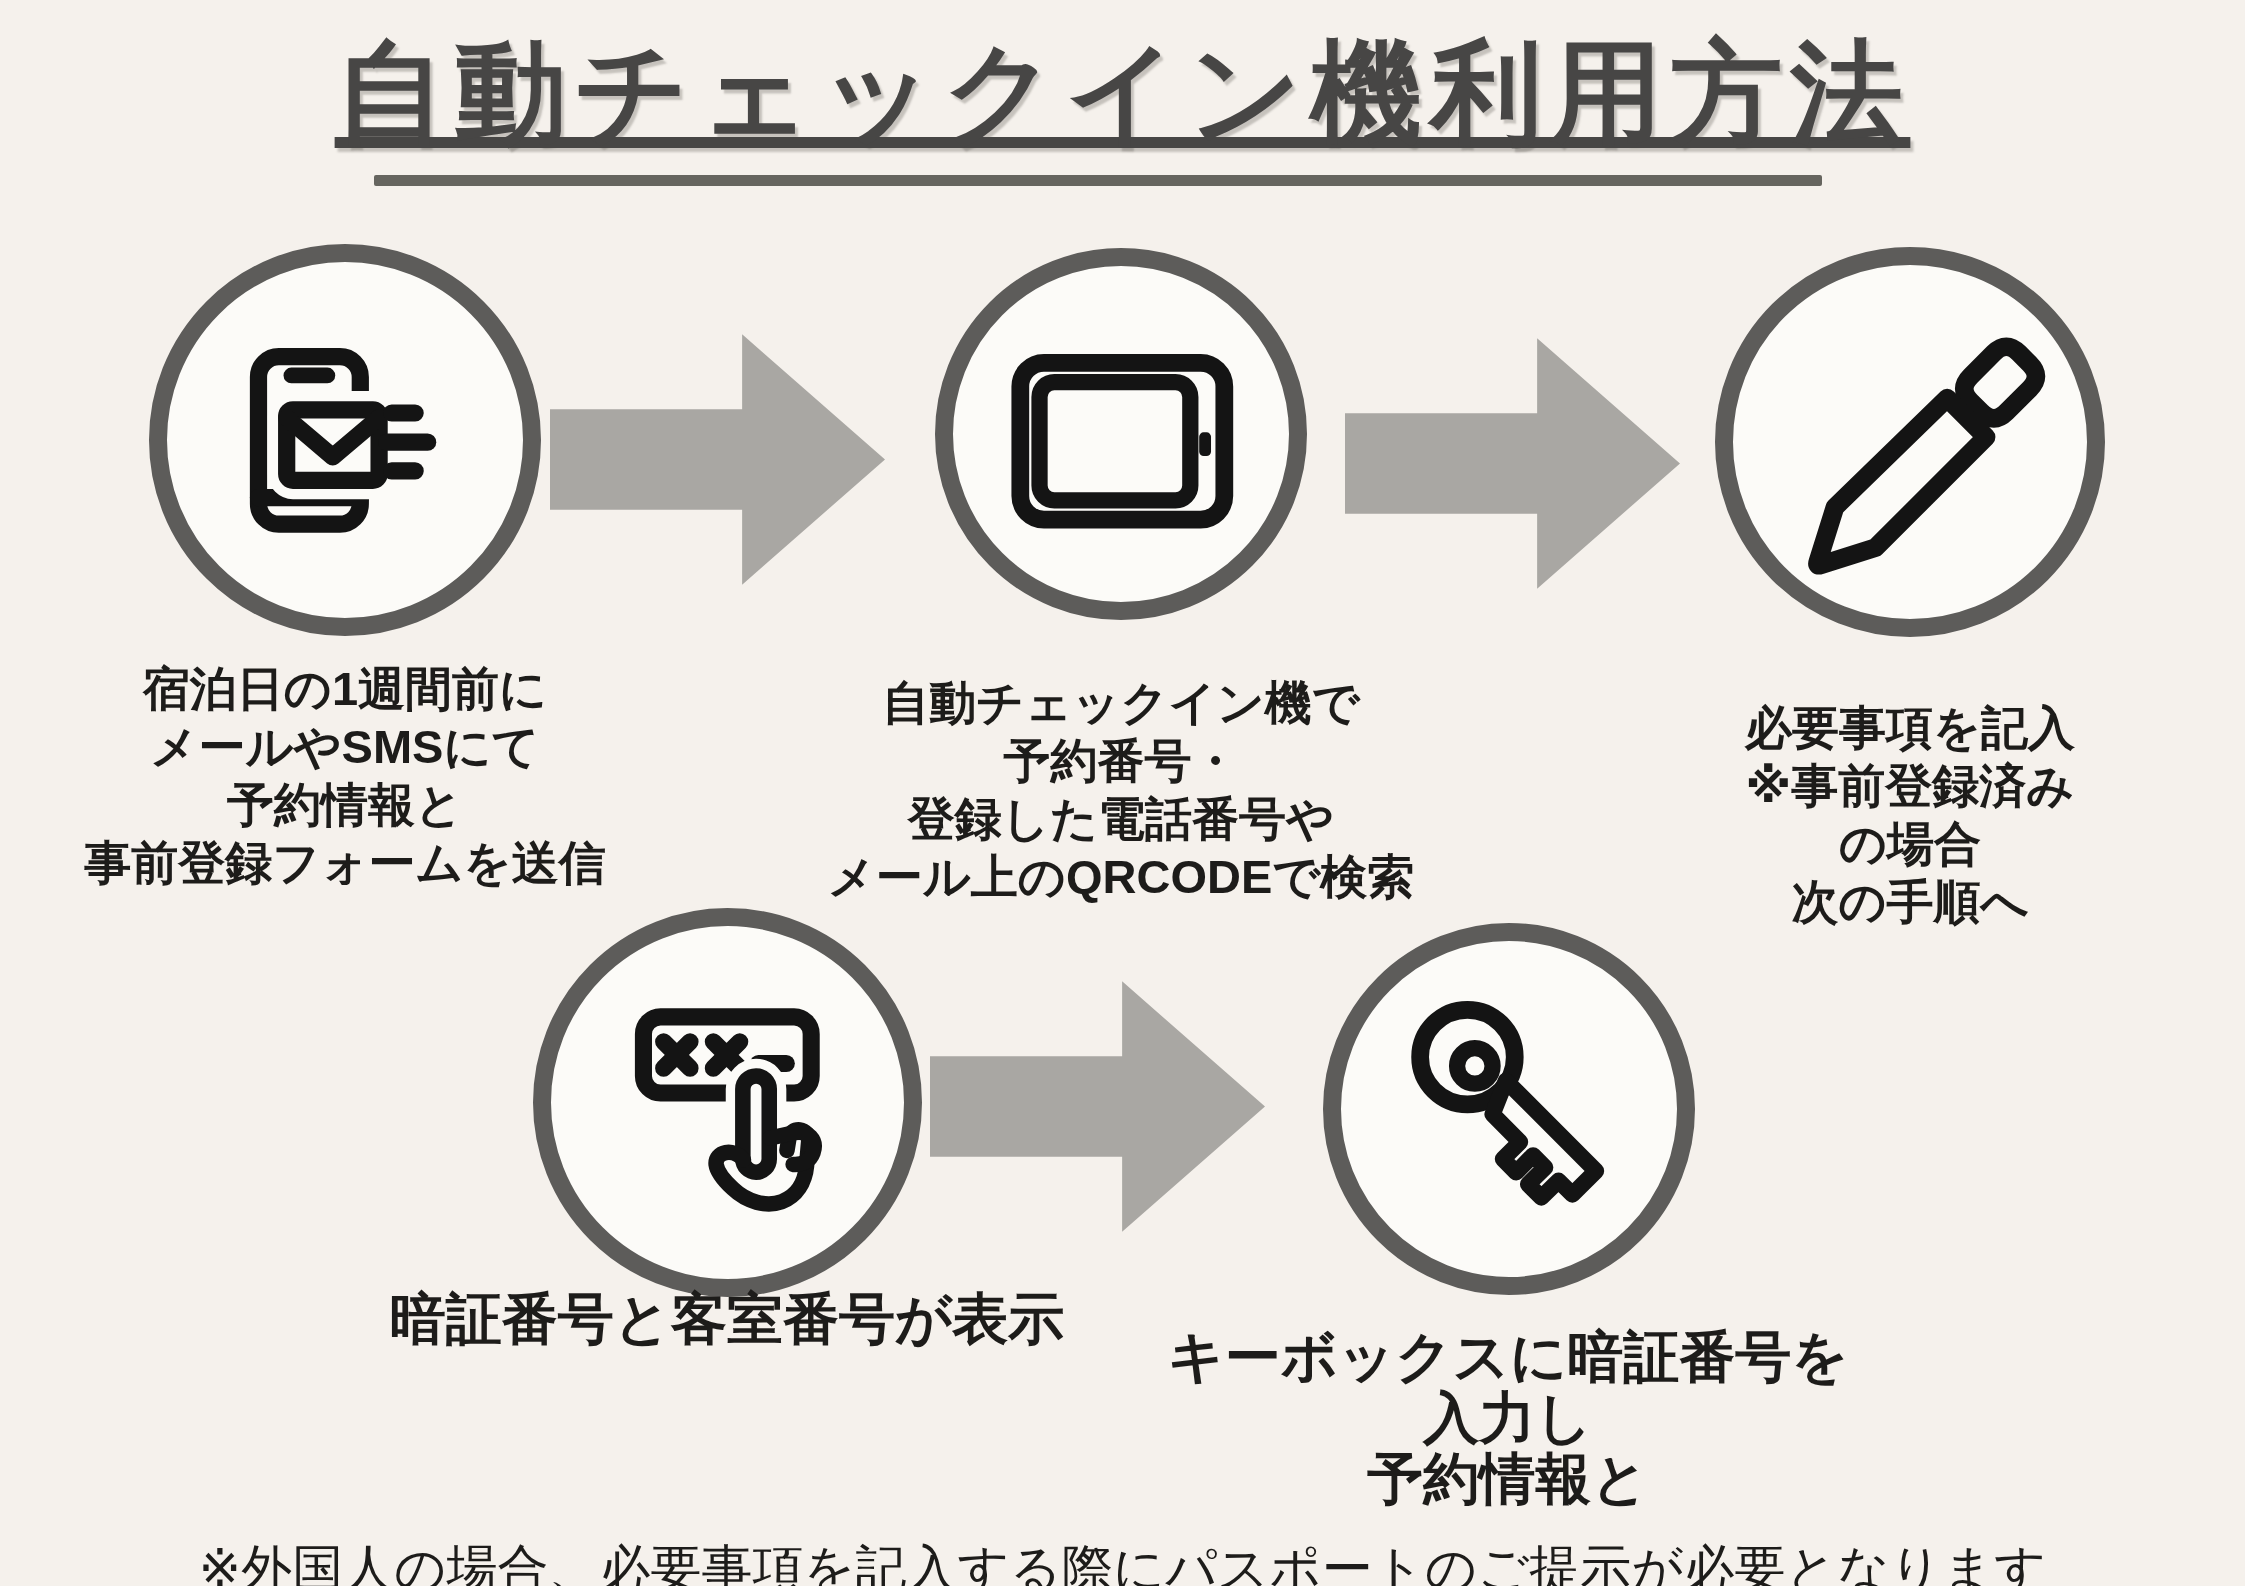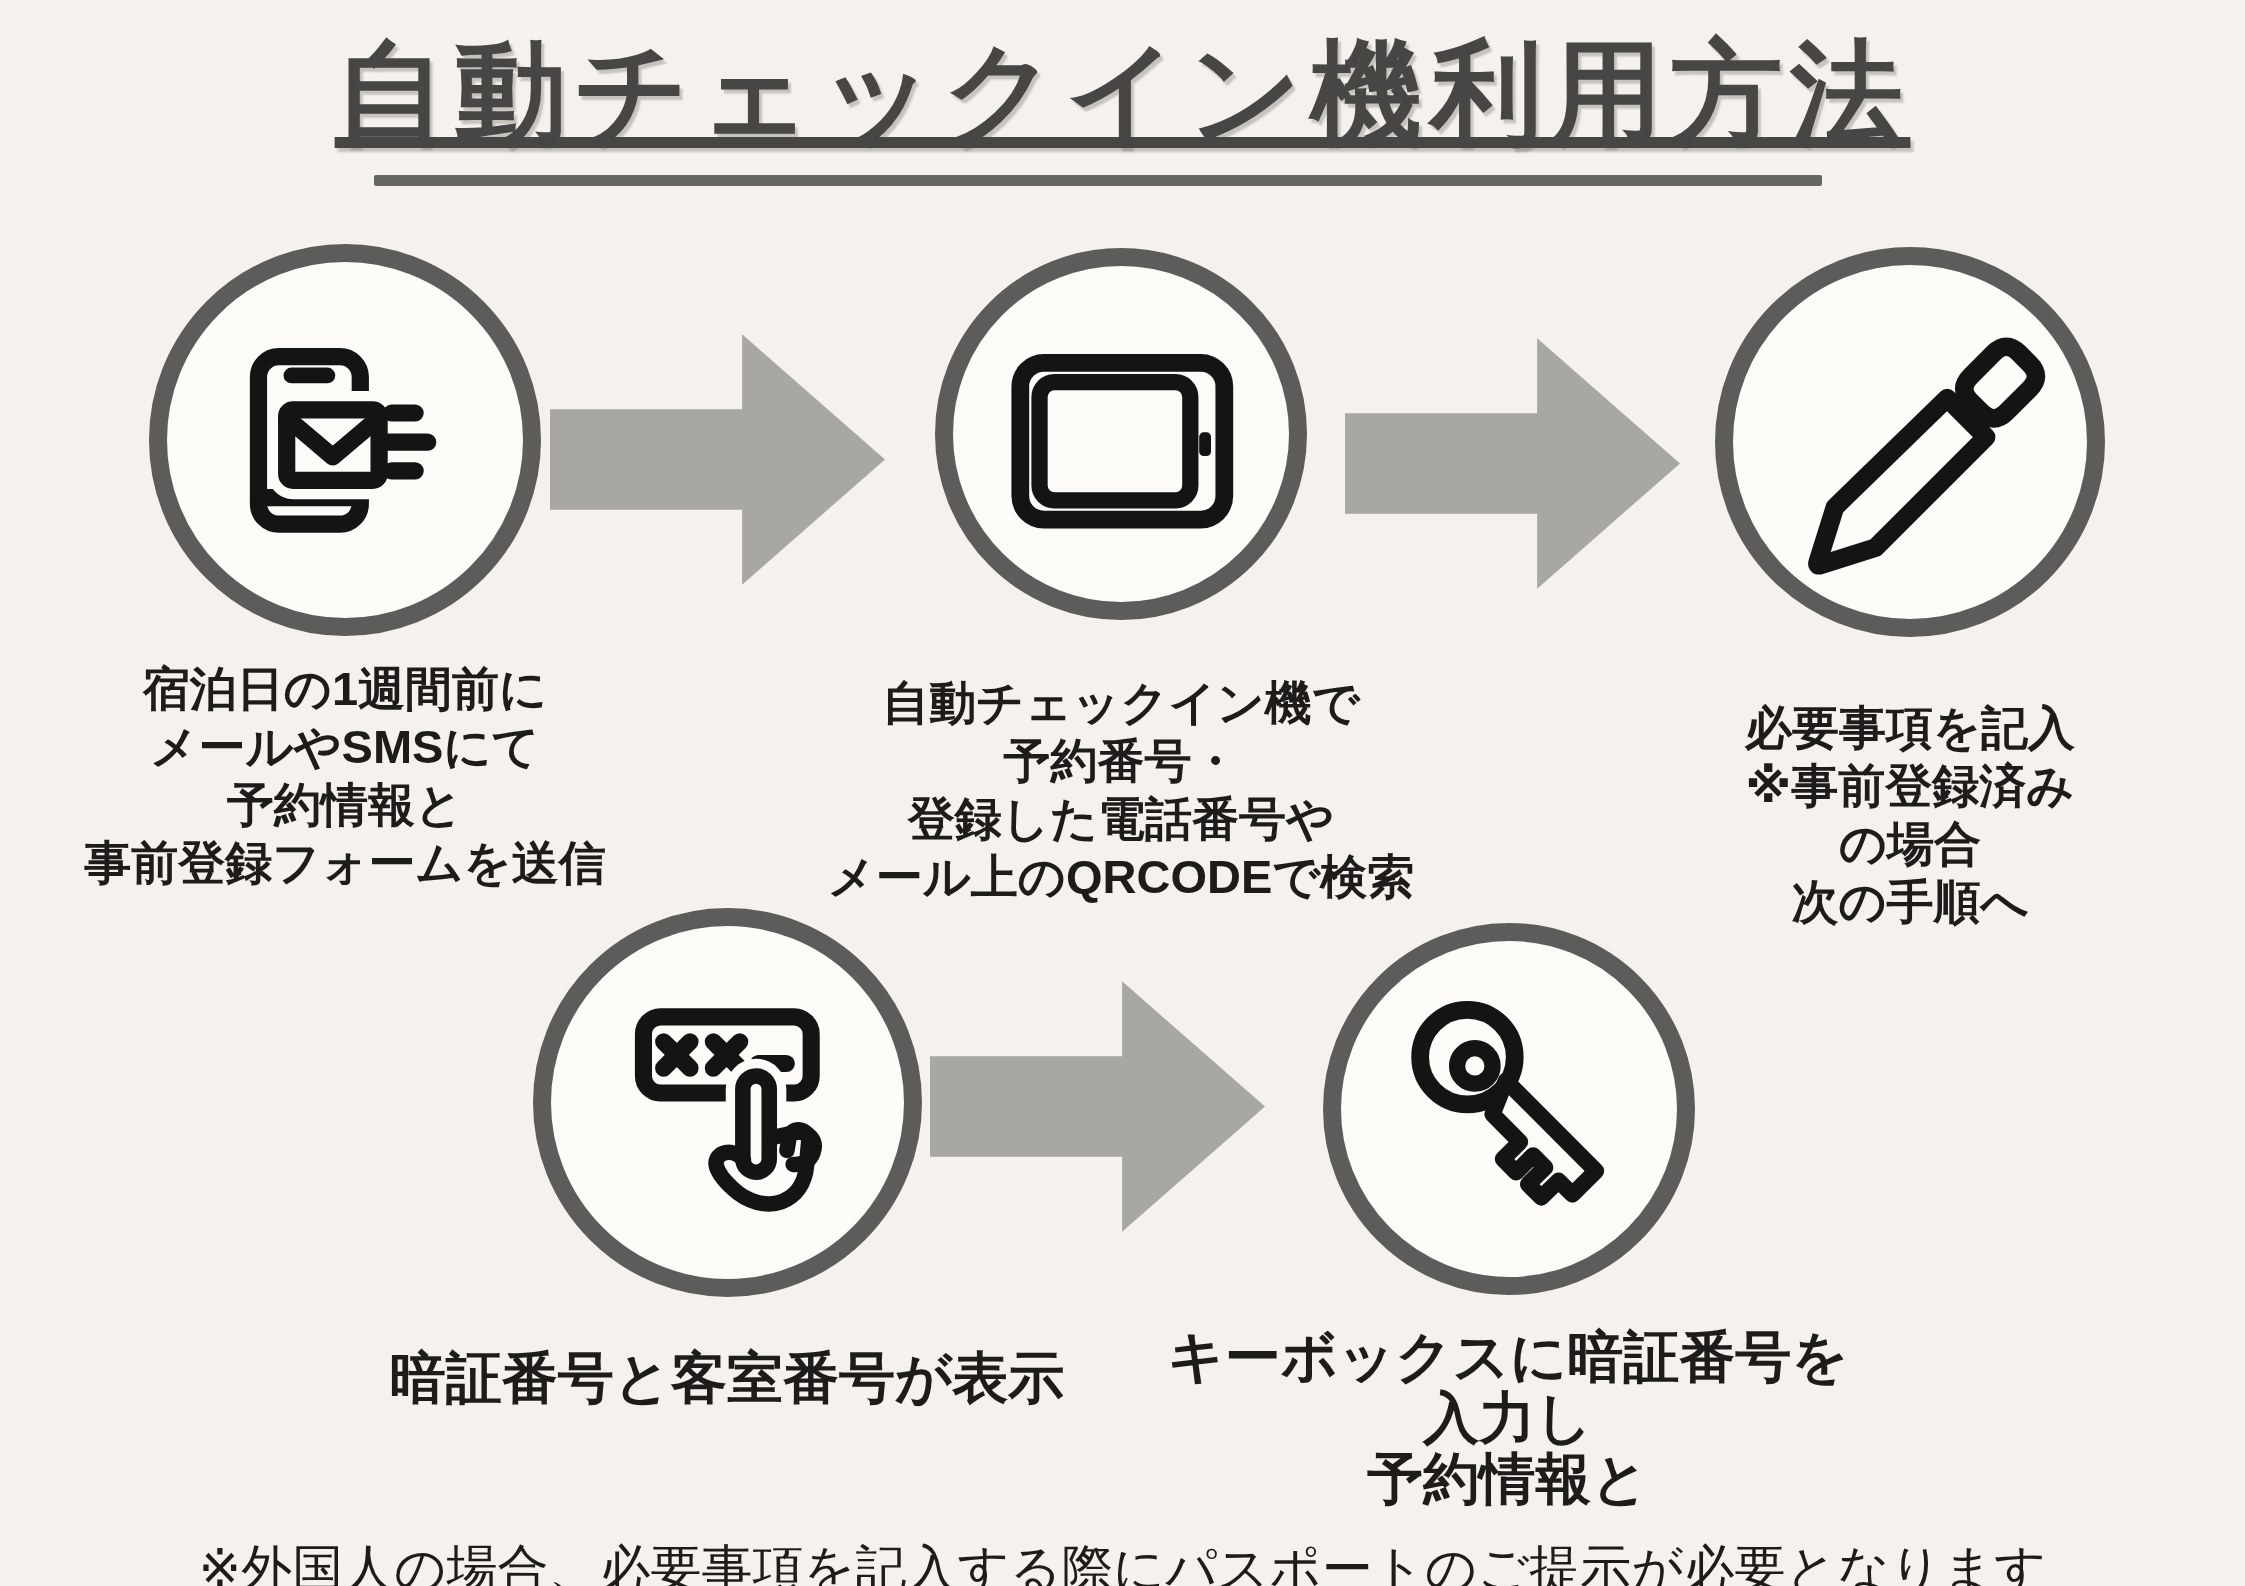--- a/index.html
+++ b/index.html
@@ -34,21 +34,21 @@
   .a3{left:930px;top:980px;}
   .caption{
     position:absolute;transform:translateX(-50%);
     text-align:center;white-space:pre-line;color:#1d1c1a;
     font-size:47px;line-height:58px;font-weight:700;
   }
   .cap1{left:345px;top:660px;}
   .cap2{left:1121px;top:674px;}
   .cap3{left:1910px;top:699px;}
   .cap4,.cap5{font-size:56px;line-height:61px;}
-  .cap4{left:727px;top:1347px;}
+  .cap4{left:727px;top:1288px;}
   .cap5{left:1508px;top:1326px;}
   .footnote{
     position:absolute;left:50%;transform:translateX(-50%);top:1512px;
     font-size:51px;color:#1d1c1a;white-space:nowrap;font-weight:400;margin-top:23px;
   }
   .ic{stroke:#141414;fill:none;stroke-linecap:round;stroke-linejoin:round;}
 </style>
 </head>
 <body>
 

